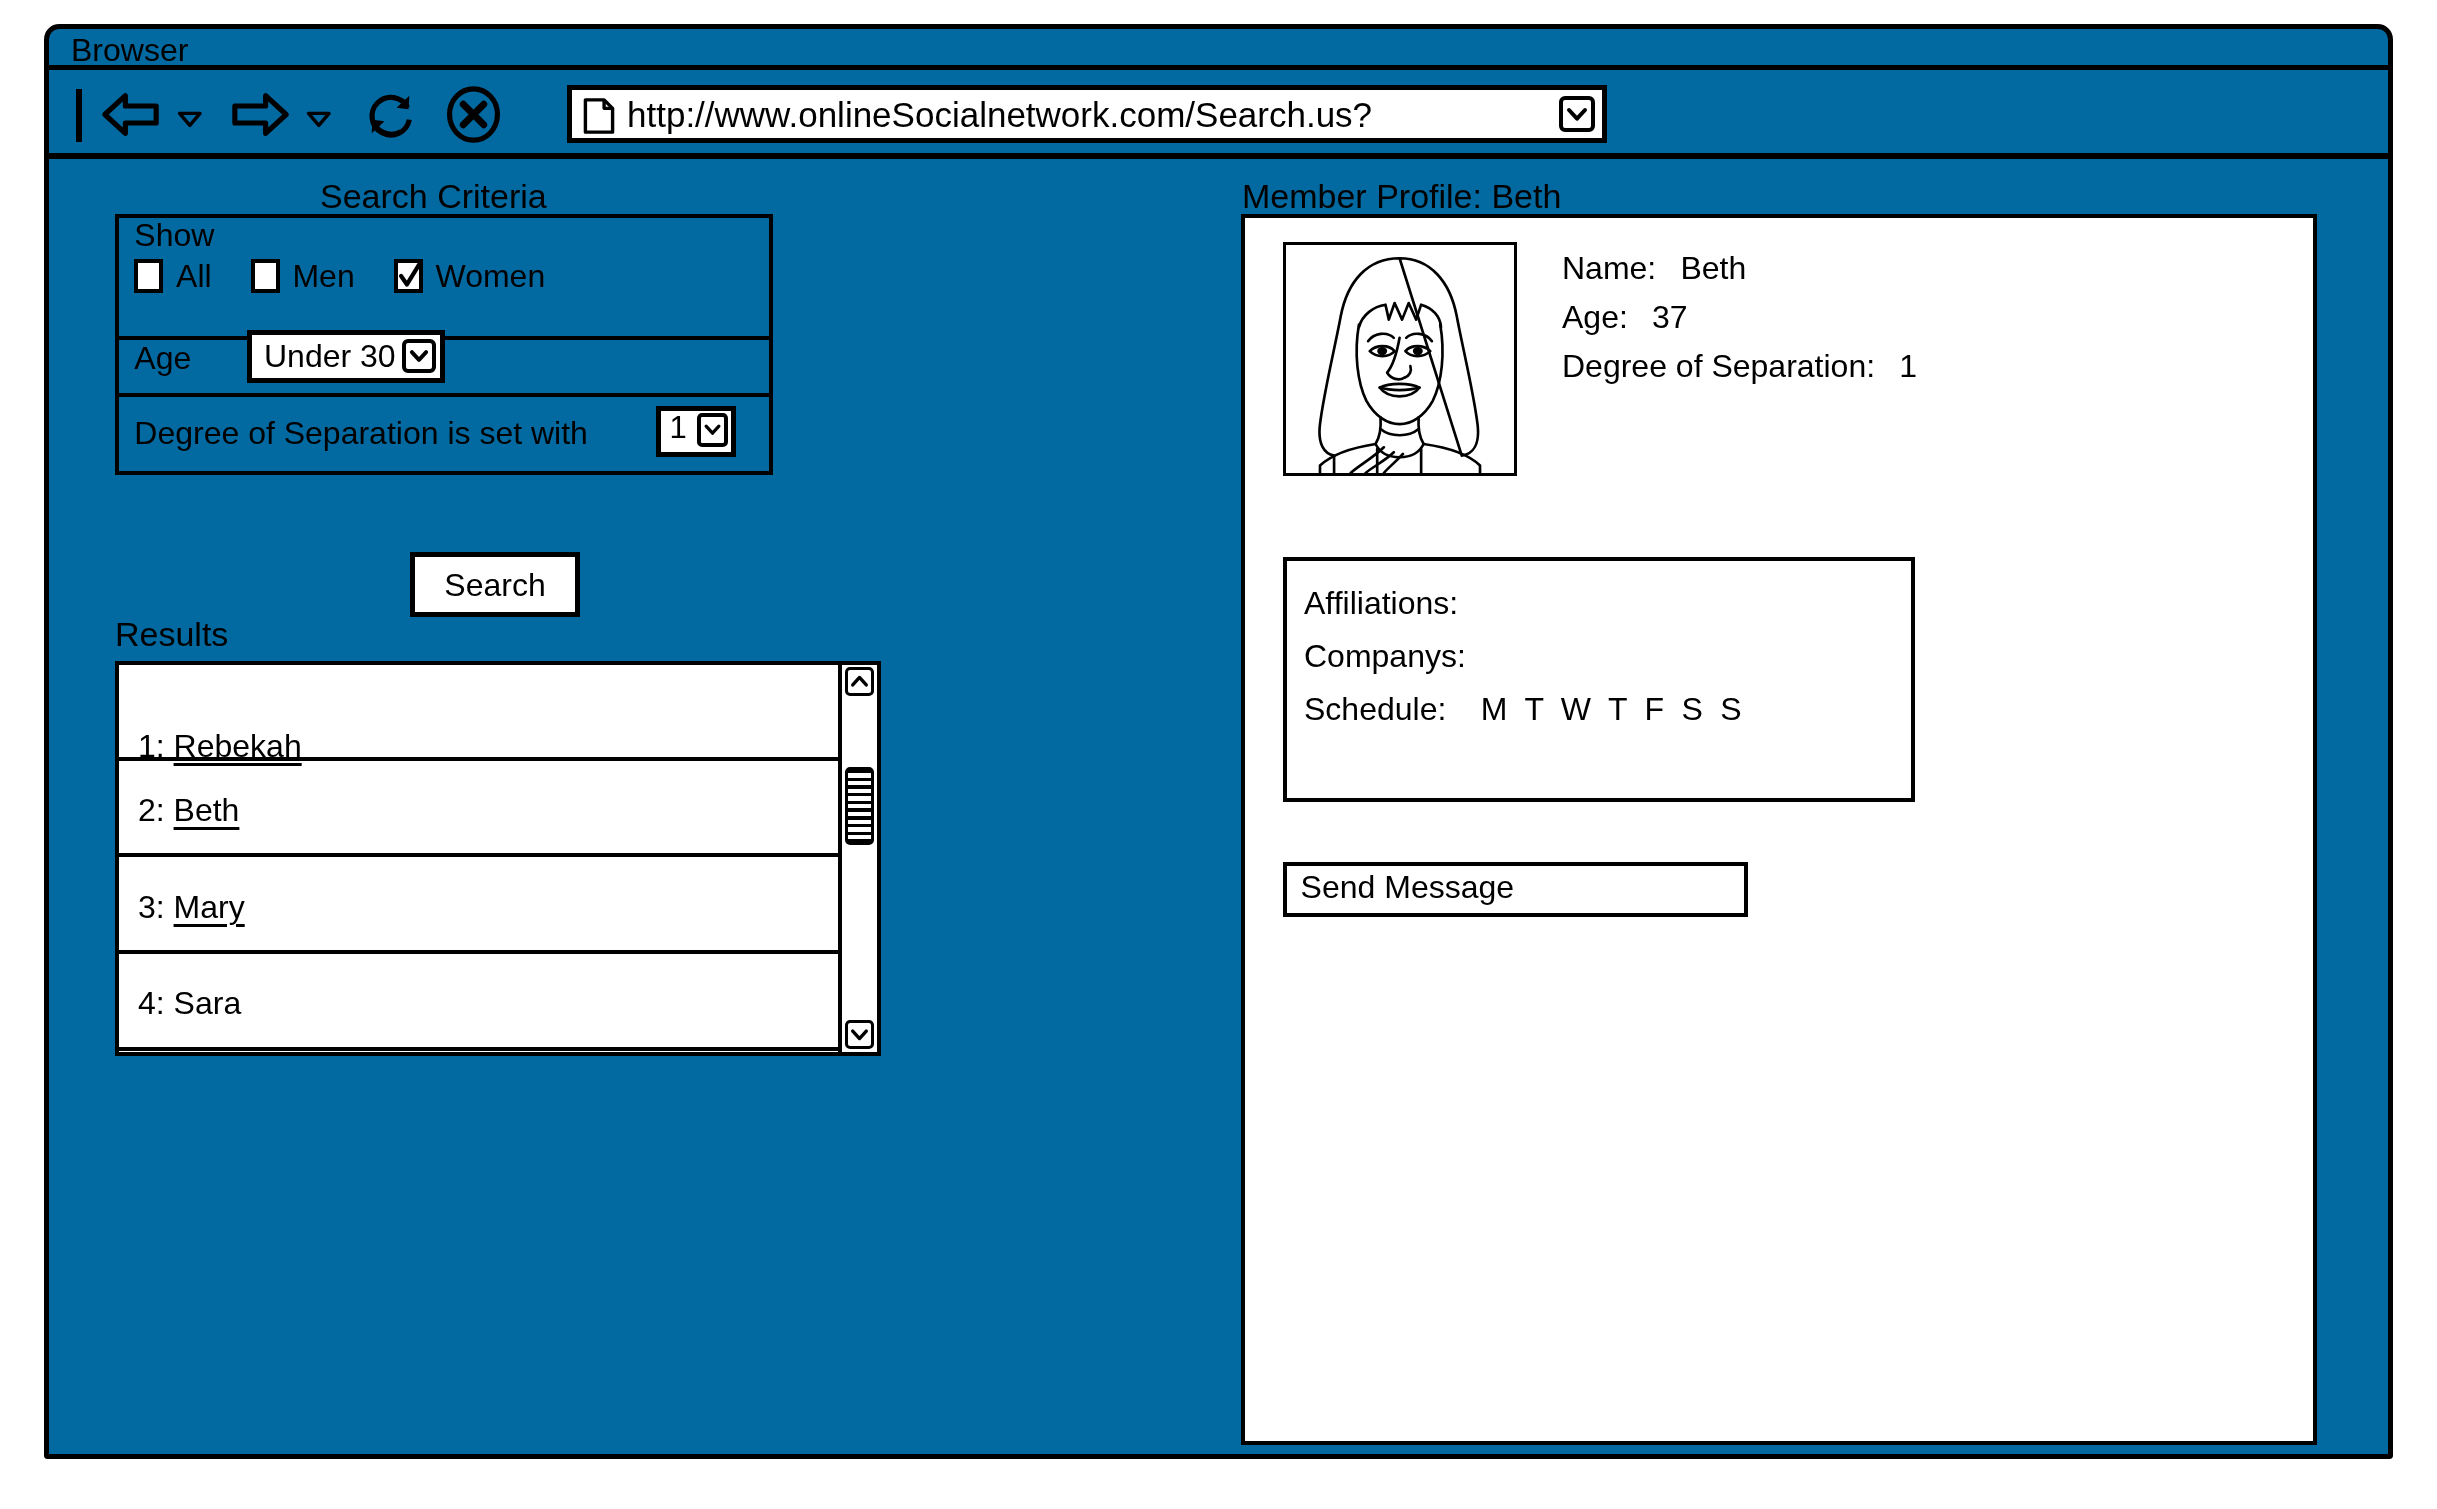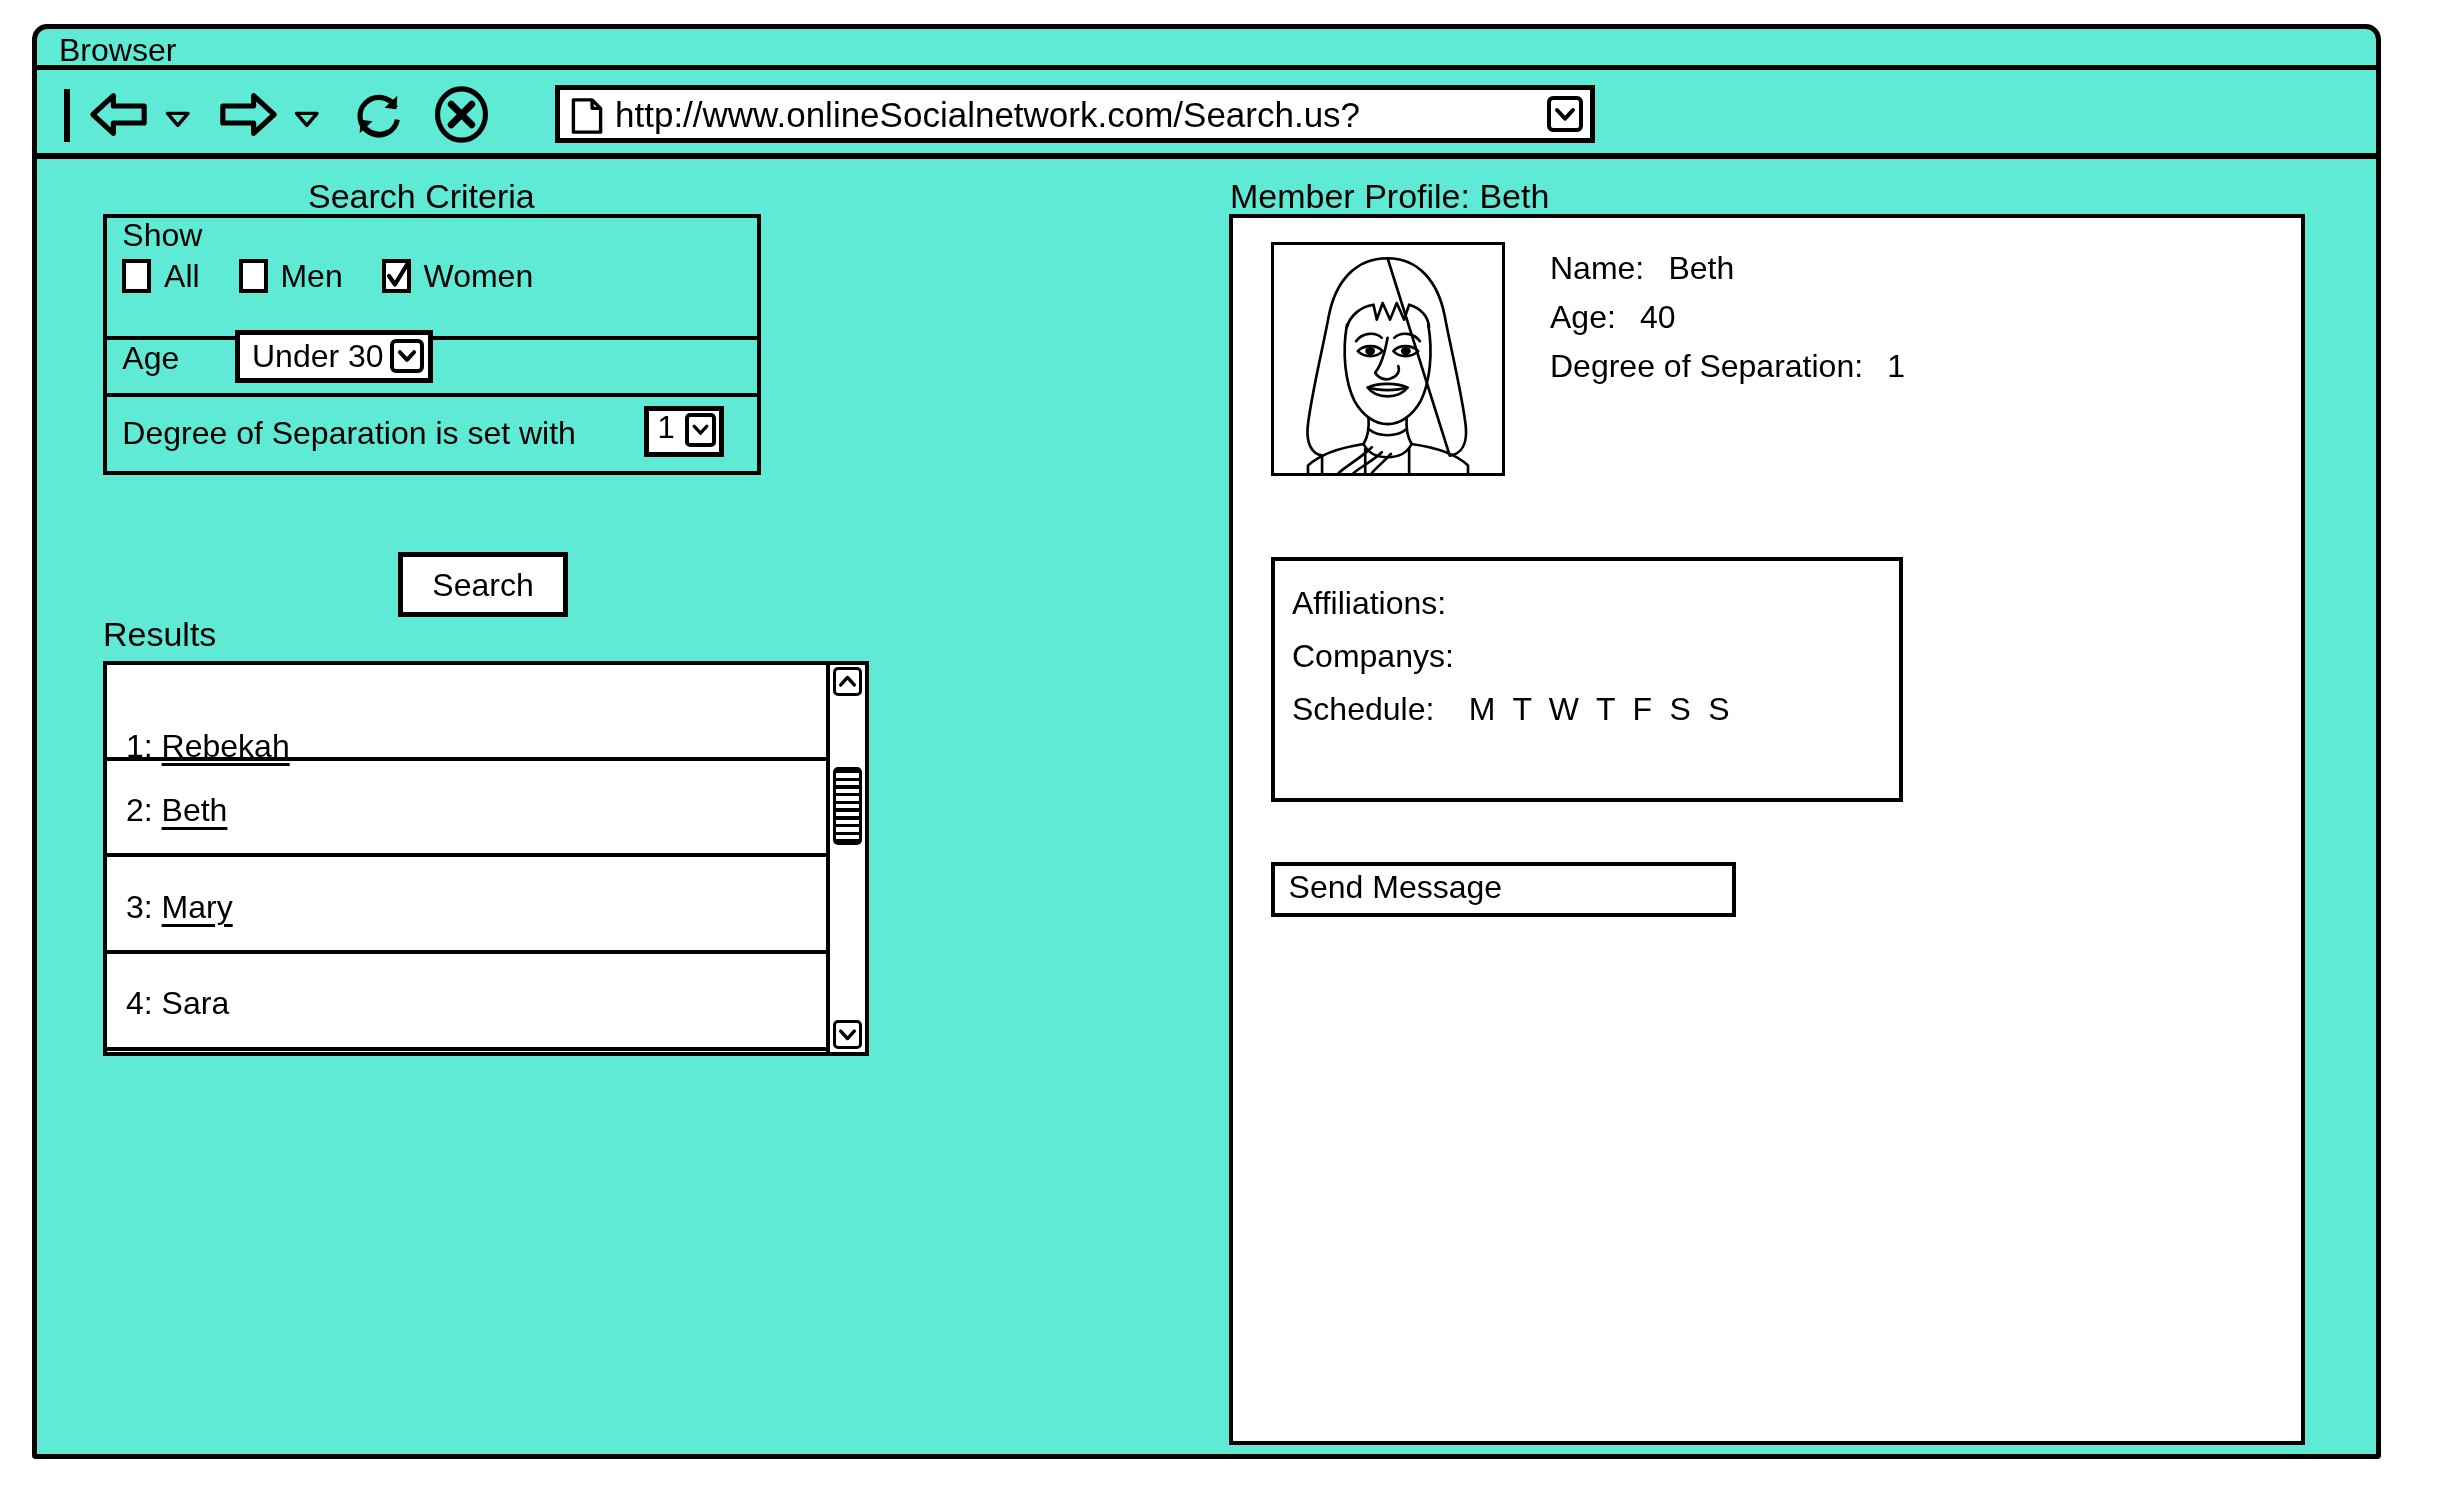--- a/index.html
+++ b/index.html
@@ -11,28 +11,28 @@
     width: 2438px;
     height: 1510px;
     font-family: "Liberation Sans", sans-serif;
     color: #000000;
     overflow: hidden;
   }
 
   
   .browser-window {
     position: absolute;
-    left: 32px;
+    left: 44px;
     top: 24px;
     width: 2349px;
     height: 1435px;
     border: 5.1px solid #000;
     border-radius: 15.3px 15.3px 3.4px 3.4px;
     box-sizing: border-box;
-    background: #5eead4;
+    background: #0369a1;
     text-decoration: underline;
   }
 
   .title-bar {
     position: absolute;
     left: 0; top: 0;
     width: 100%;
     height: 41px;
     border-bottom: 5.1px solid #000;
     box-sizing: border-box;
@@ -669,21 +669,21 @@
         </svg>
       </div>
 
       <div class="profile-fields">
         <div class="profile-field">
           <span class="pf-label">Name:</span>
           <span class="pf-value">Beth</span>
         </div>
         <div class="profile-field">
           <span class="pf-label">Age:</span>
-          <span class="pf-value">40</span>
+          <span class="pf-value">37</span>
         </div>
         <div class="profile-field">
           <span class="pf-label">Degree of Separation:</span>
           <span class="pf-value">1</span>
         </div>
       </div>
 
       <div class="affiliations-box">
         <div class="aff-line" style="top:24px;">
           <span>Affiliations:</span>

